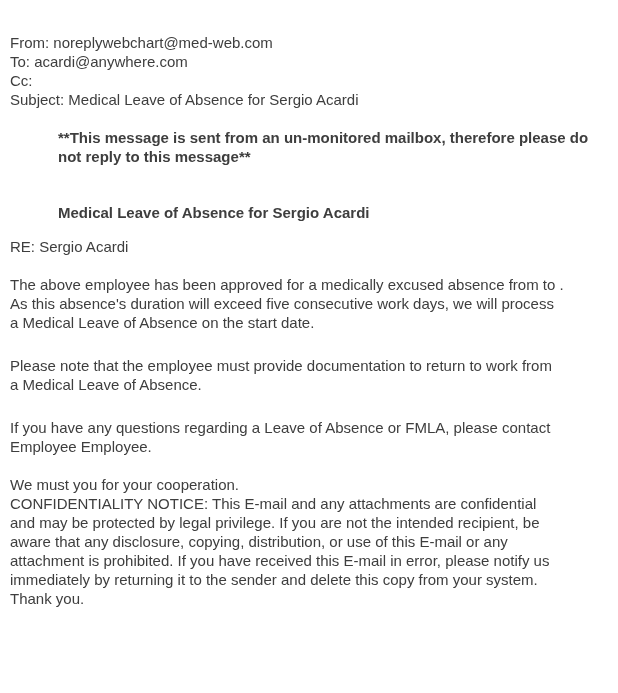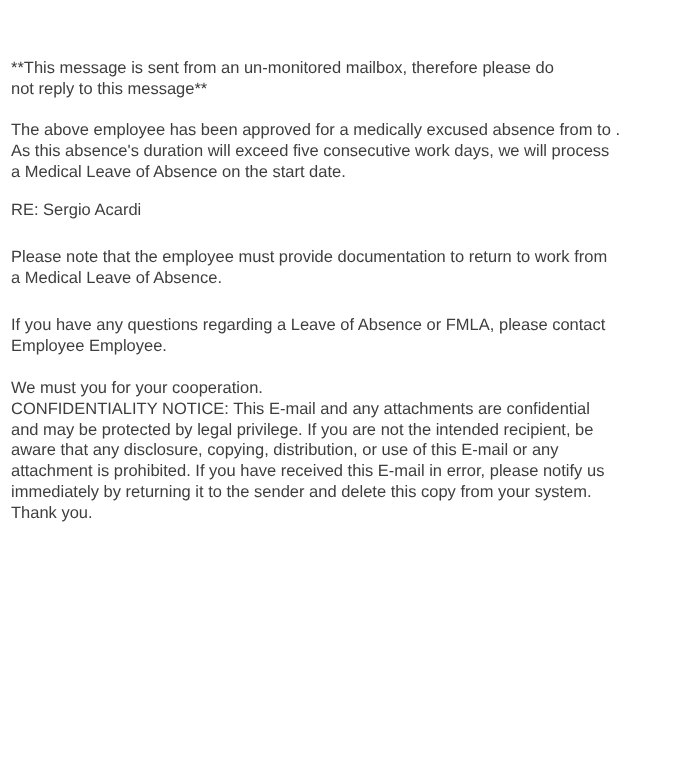--- a/index.html
+++ b/index.html
@@ -10,42 +10,49 @@
     overflow: hidden;
     font-family: "Liberation Sans", sans-serif;
     font-size: 15px;
     line-height: 19px;
     color: #3e3e3e;
   }
   .email {
     padding: 33px 8px 0 10px;
   }
   .block { white-space: pre-line; }
-  .bold { font-weight: normal; }
+  .bold { font-weight: bold; margin-left: 48px; }
   .mt-15 { margin-top: 15px; }
   .mt-19 { margin-top: 19px; }
   .mt-20 { margin-top: 24px; }
   .mt-37 { margin-top: 37px; }
   .mt-74 { }
 </style>
 </head>
 <body>
 
 <div class="email">
 
+  <div>
+    <div>From: noreplywebchart@med-web.com</div>
+    <div>To: acardi@anywhere.com</div>
+    <div>Cc:</div>
+    <div>Subject: Medical Leave of Absence for Sergio Acardi</div>
+  </div>
 
   <div class="block bold mt-19">**This message is sent from an un-monitored mailbox, therefore please do
 not reply to this message**</div>
 
+  <div class="block bold mt-37">Medical Leave of Absence for Sergio Acardi</div>
+
+  <div class="block mt-15">RE: Sergio Acardi</div>
 
   <div class="block mt-19">The above employee has been approved for a medically excused absence from to .
 As this absence's duration will exceed five consecutive work days, we will process
 a Medical Leave of Absence on the start date.</div>
-
-  <div class="block mt-15">RE: Sergio Acardi</div>
 
   <div class="block mt-20">Please note that the employee must provide documentation to return to work from
 a Medical Leave of Absence.</div>
 
   <div class="block mt-20">If you have any questions regarding a Leave of Absence or FMLA, please contact
 Employee Employee.</div>
 
   <div class="block mt-19">We must you for your cooperation.</div>
 
   <div class="block mt-74">CONFIDENTIALITY NOTICE: This E-mail and any attachments are confidential

